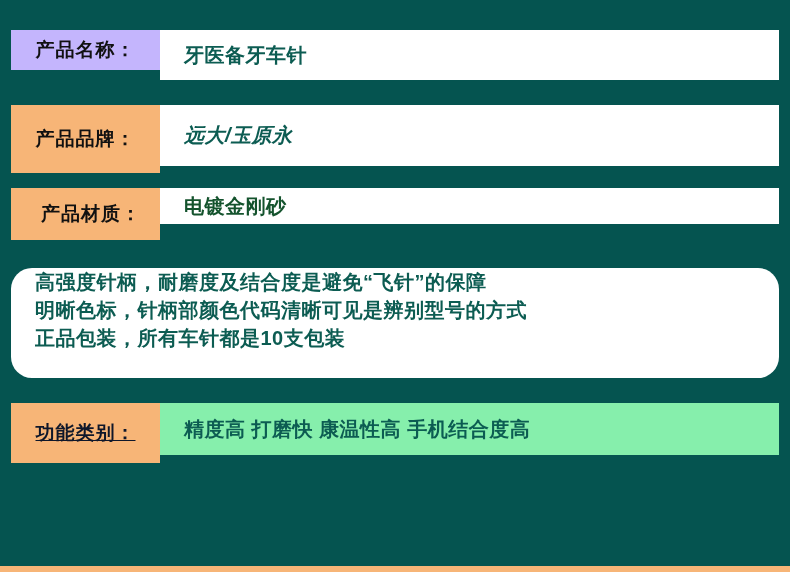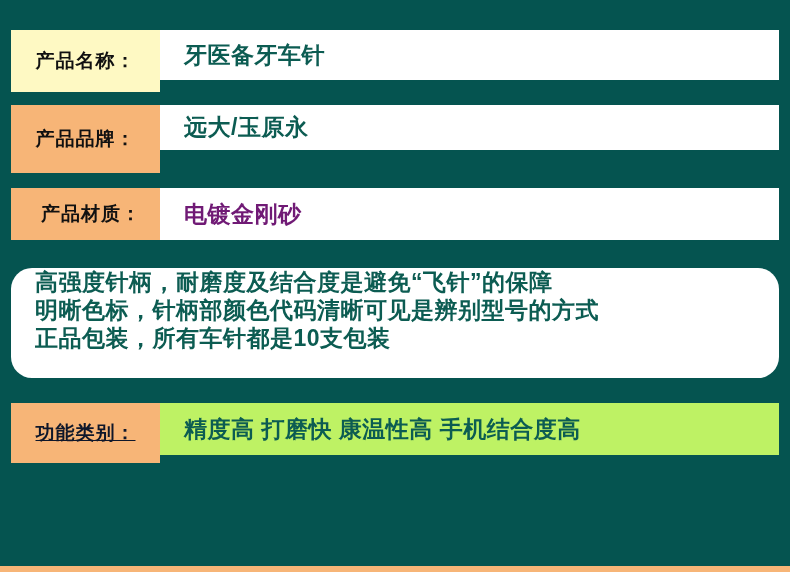--- a/index.html
+++ b/index.html
@@ -30,21 +30,21 @@
     display:flex;
     align-items:center;
     justify-content:center;
     box-sizing:border-box;
     width:149px;
     flex:0 0 149px;
   }
   .spec-value{
     background:#FFFFFF;
     color:#0C5C52;
-    font-size:23px;
+    font-size:20px;
     font-weight:bold;
     box-sizing:border-box;
     display:flex;
     align-items:center;
     padding-left:24px;
     flex:1 1 auto;
     letter-spacing:0.5px;
   }
   .spec-value.multiline{
     display:block;
@@ -60,40 +60,40 @@
     height:6px;
     background:#F7B577;
   }
 </style>
 </head>
 <body style="background: rgb(5, 84, 80);">
 
 <div id="spec-sheet">
 
   <div class="spec-row" style="left:11px;top:30px;width:768px;height:50px;">
-    <div class="spec-label" style="height: 62px; background: #fef9c3; color: rgb(17, 17, 17);">产品名称：</div>
+    <div class="spec-label" style="height: 40px; background: #c4b5fd; color: rgb(17, 17, 17);">产品名称：</div>
     <div class="spec-value" style="height: 50px; background: rgb(255, 255, 255); color: rgb(12, 92, 82);">牙医备牙车针</div>
   </div>
 
   <div class="spec-row" style="left:11px;top:105px;width:768px;height:53px;">
     <div class="spec-label" style="height: 68px; background: rgb(247, 181, 119); color: rgb(17, 17, 17);">产品品牌：</div>
-    <div class="spec-value" style="height: 45px; background: rgb(255, 255, 255); color: rgb(12, 92, 82);">远大/玉原永</div>
+    <div class="spec-value" style="height: 61px; background: rgb(255, 255, 255); color: rgb(12, 92, 82); font-style: italic;">远大/玉原永</div>
   </div>
 
   <div class="spec-row" style="left:11px;top:188px;width:768px;height:52px;">
     <div class="spec-label" style="height: 52px; background: rgb(247, 181, 119); color: rgb(17, 17, 17); padding-left: 11px;">产品材质：</div>
-    <div class="spec-value" style="height: 52px; background: rgb(255, 255, 255); color: #701a75;">电镀金刚砂</div>
+    <div class="spec-value" style="height: 36px; background: rgb(255, 255, 255); color: #14532d;">电镀金刚砂</div>
   </div>
 
   <div class="spec-row" style="left:11px;top:268px;width:768px;height:110px;">
     <div class="spec-value multiline" style="height: 110px; background: rgb(255, 255, 255); color: rgb(12, 92, 82);">高强度针柄，耐磨度及结合度是避免“飞针”的保障
 明晰色标，针柄部颜色代码清晰可见是辨别型号的方式
 正品包装，所有车针都是10支包装</div>
   </div>
 
   <div class="spec-row" style="left:11px;top:403px;width:768px;height:52px;">
     <div class="spec-label" style="height: 60px; background: rgb(247, 181, 119); color: #0f172a; text-decoration: underline;">功能类别：</div>
-    <div class="spec-value" style="height: 52px; background: #bef264; color: rgb(12, 92, 82);">精度高 打磨快 康温性高  手机结合度高</div>
+    <div class="spec-value" style="height: 52px; background: #86efac; color: rgb(12, 92, 82);">精度高 打磨快 康温性高  手机结合度高</div>
   </div>
 
 </div>
 
 <div id="bottom-strip" style="background: rgb(247, 181, 119);"></div>
 
 </body></html>

